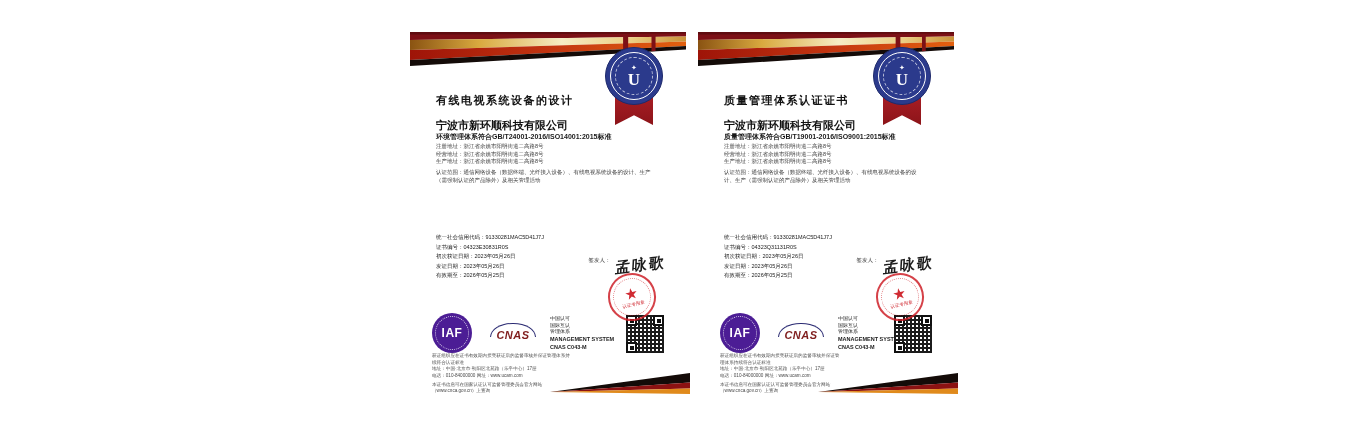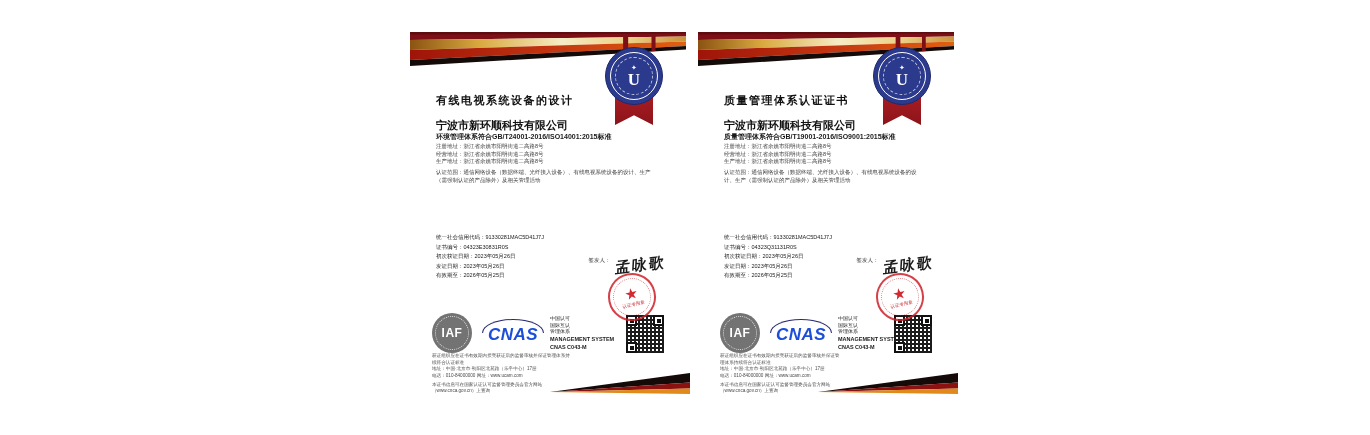--- a/index.html
+++ b/index.html
@@ -55,28 +55,28 @@
           border:2.5px solid rgba(206,32,40,.85); border-radius:50%;
           display:flex; flex-direction:column; align-items:center; justify-content:center;
           transform:rotate(-12deg); background:rgba(255,255,255,0); }
   .seal::before { content:""; position:absolute; inset:3px; border-radius:50%;
                   border:1px dotted rgba(206,32,40,.55); }
   .seal-star { color:rgba(206,32,40,.95); font-size:15px; line-height:14px; }
   .seal-caption { font-size:4.5px; color:rgba(206,32,40,.95); margin-top:1px; }
 
   
   .iaf { position:absolute; top:298px; left:22px; width:40px; height:40px; border-radius:50%;
-         background:#737373; display:flex; align-items:center; justify-content:center; }
+         background:#4c1d95; display:flex; align-items:center; justify-content:center; }
   .iaf::before { content:""; position:absolute; inset:3px; border-radius:50%;
                  border:1px dotted rgba(255,255,255,.75); }
   .iaf-text { color:#fff; font-weight:bold; font-size:12px; letter-spacing:.5px; }
 
   .cnas { position:absolute; top:310px; left:76px; width:54px; text-align:center; }
-  .cnas-text { position:relative; display:inline-block; font-size:17px; font-weight:bold;
-               font-style:italic; color:#1d4ed8; letter-spacing:.5px; }
+  .cnas-text { position:relative; display:inline-block; font-size:11px; font-weight:bold;
+               font-style:italic; color:#7f1d1d; letter-spacing:.5px; }
   .cnas-text::before { content:""; position:absolute; left:-6px; right:-6px; top:-6px; height:13px;
                border:1.5px solid #2a2a72; border-bottom:none;
                border-radius:50% 50% 0 0 / 100% 100% 0 0; }
 
   .acc-text { position:absolute; top:300px; left:140px; font-size:5px; line-height:6.5px; color:#222; }
   .acc-text .en { font-weight:bold; font-size:5.5px; margin-top:1.5px; }
 
   .qr { position:absolute; top:300px; right:28px; width:38px; height:38px; background:#fff;
         background-image:
           repeating-linear-gradient(0deg,#1c1c1c 0 2px,transparent 2px 4px),

